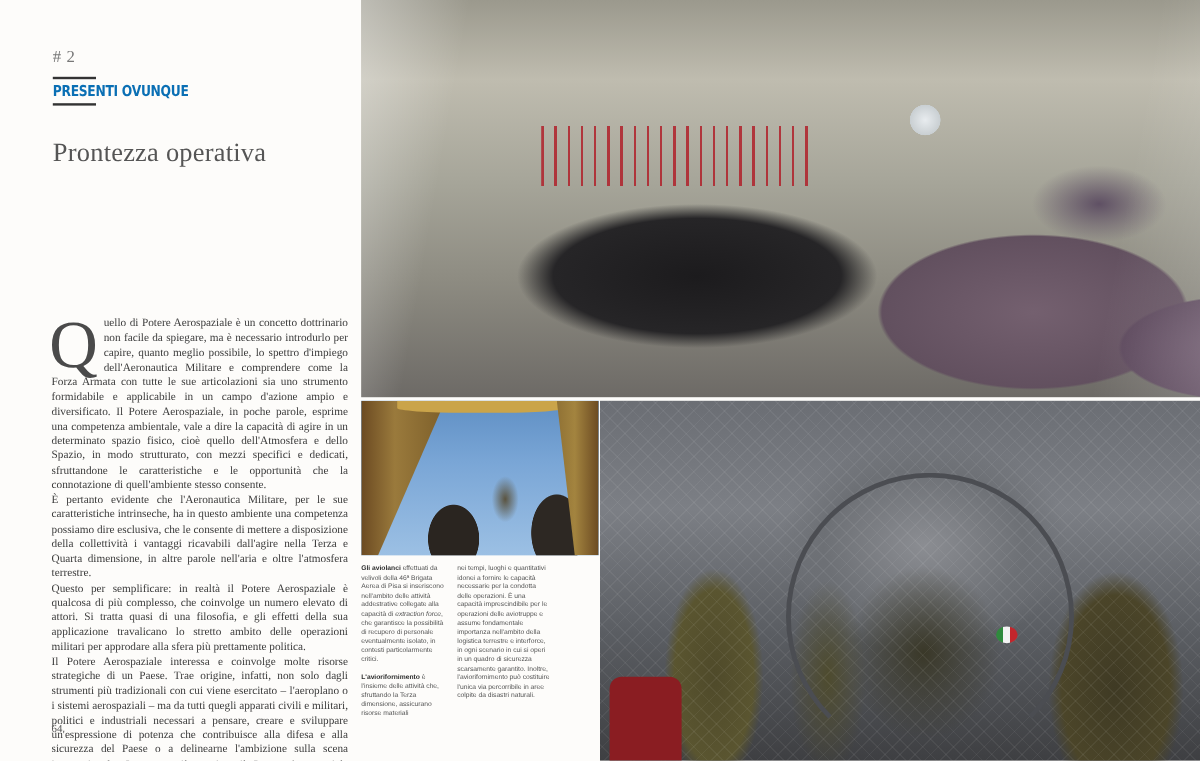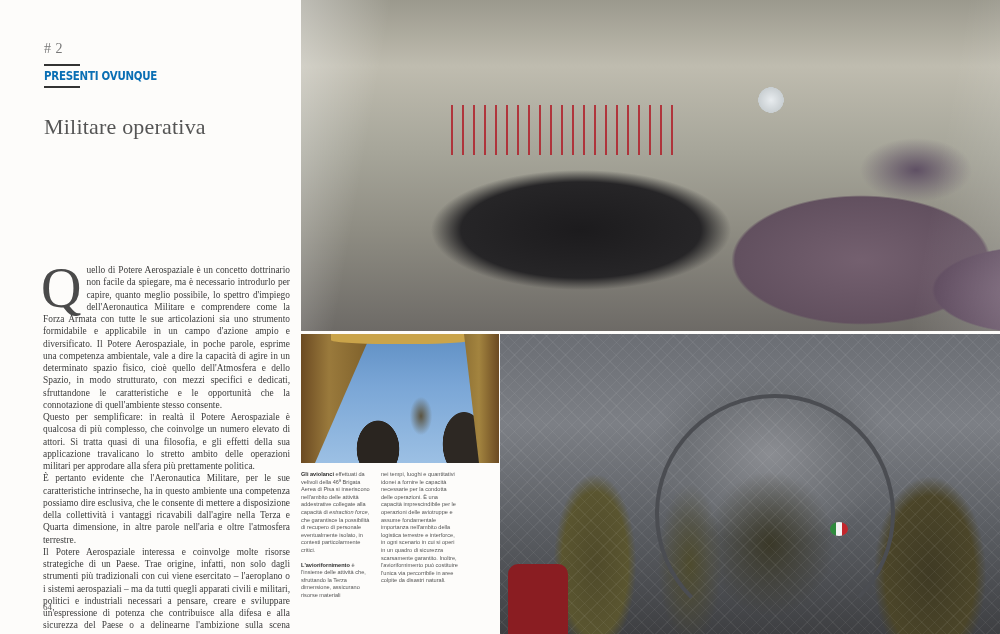--- a/index.html
+++ b/index.html
@@ -78,26 +78,26 @@
   .caption-col p + p { margin-top: 7px; }
 </style>
 </head>
 <body>
 
 <div class="left-page">
   <div class="section-number"># 2</div>
   <div class="rule top"></div>
   <div class="section-label">PRESENTI OVUNQUE</div>
   <div class="rule bottom"></div>
-  <h1 class="page-title">Militare operativa</h1>
+  <h1 class="page-title">Prontezza operativa</h1>
 
   <div class="body-text">
     <p><span class="drop-cap">Q</span><span>uello di Potere Aerospaziale è un concetto dottrinario non facile da spiegare, ma è necessario introdurlo per capire, quanto meglio possibile, lo spettro d'impiego dell'Aeronautica Militare e comprendere come la Forza Armata con tutte le sue articolazioni sia uno strumento formidabile e applicabile in un campo d'azione ampio e diversificato. Il Potere Aerospaziale, in poche parole, esprime una competenza ambientale, vale a dire la capacità di agire in un determinato spazio fisico, cioè quello dell'Atmosfera e dello Spazio, in modo strutturato, con mezzi specifici e dedicati, sfruttandone le caratteristiche e le opportunità che la connotazione di quell'ambiente stesso consente.</span></p>
+    <p>È pertanto evidente che l'Aeronautica Militare, per le sue caratteristiche intrinseche, ha in questo ambiente una competenza possiamo dire esclusiva, che le consente di mettere a disposizione della collettività i vantaggi ricavabili dall'agire nella Terza e Quarta dimensione, in altre parole nell'aria e oltre l'atmosfera terrestre.</p>
     <p>Questo per semplificare: in realtà il Potere Aerospaziale è qualcosa di più complesso, che coinvolge un numero elevato di attori. Si tratta quasi di una filosofia, e gli effetti della sua applicazione travalicano lo stretto ambito delle operazioni militari per approdare alla sfera più prettamente politica.</p>
-    <p>È pertanto evidente che l'Aeronautica Militare, per le sue caratteristiche intrinseche, ha in questo ambiente una competenza possiamo dire esclusiva, che le consente di mettere a disposizione della collettività i vantaggi ricavabili dall'agire nella Terza e Quarta dimensione, in altre parole nell'aria e oltre l'atmosfera terrestre.</p>
     <p>Il Potere Aerospaziale interessa e coinvolge molte risorse strategiche di un Paese. Trae origine, infatti, non solo dagli strumenti più tradizionali con cui viene esercitato – l'aeroplano o i sistemi aerospaziali – ma da tutti quegli apparati civili e militari, politici e industriali necessari a pensare, creare e sviluppare un'espressione di potenza che contribuisce alla difesa e alla sicurezza del Paese o a delinearne l'ambizione sulla scena internazionale. In senso più tecnico, il Potere Aerospaziale identifica una capacità militare in grado di controllare e sfruttare, e quindi di dominare, la Terza e Quarta dimensione per acquisire quei vantaggi preziosi e indispensabili nelle moderne operazioni militari di qualunque tipo siano, vantaggi in termini di tempo, di distanza, di posizione e di prontezza: in sintesi, di capacità ed efficacia nel conseguire gli obiettivi strategici assegnati.</p>
   </div>
 
   <div class="page-number">64</div>
 </div>
 
 <div class="photo photo-top" title="Paratroopers seated in aircraft cargo hold beside palletized cargo"></div>
 
 <div class="photo photo-mid" title="Two jumpers watching a skydiver exit the rear ramp into blue sky">
   <div class="top-bar"></div>

